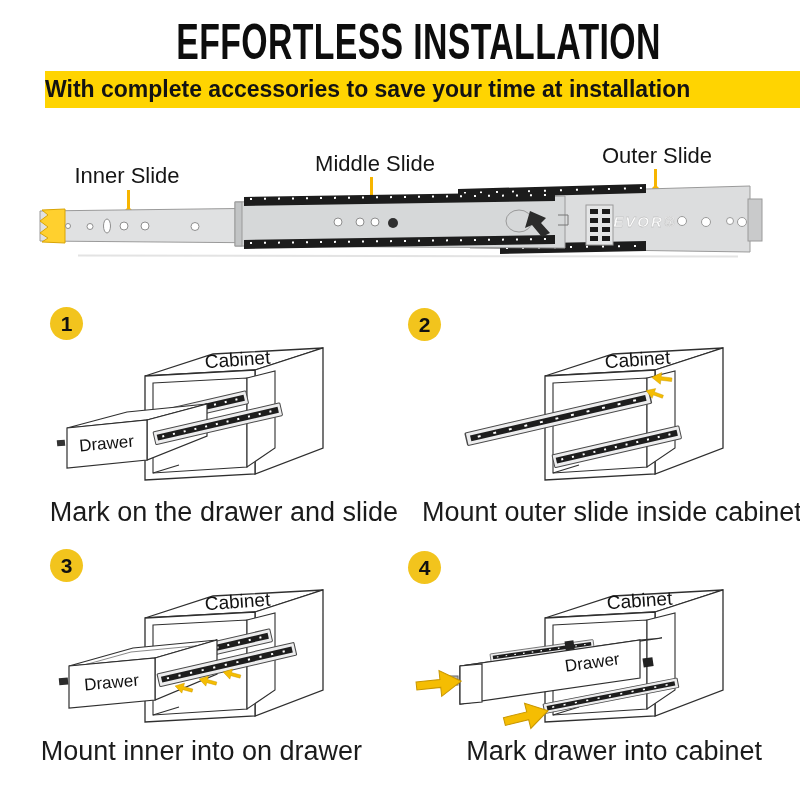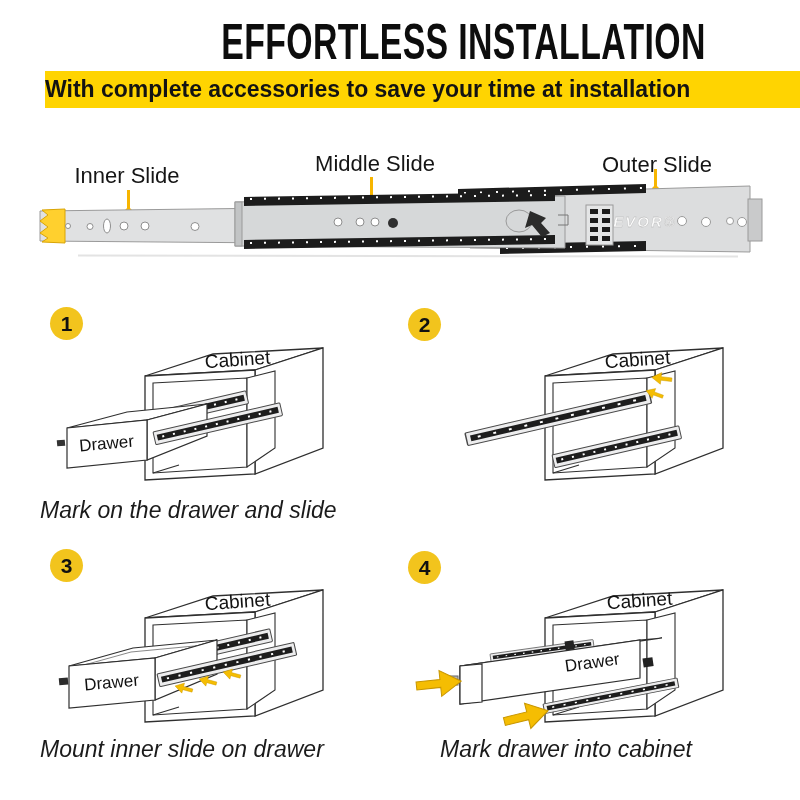--- a/index.html
+++ b/index.html
@@ -1,30 +1,30 @@
 <!DOCTYPE html>
 <html style="--banner_bg: #FFD401; --badge_bg: #F2C41D; --arrow_yellow: #F5BD02; --leader_yellow: #F7B500; --cap_yellow: #FFD02E; --title_color: #0D0D0D; --caption_color: #1B1B1B;"><head>
 <meta charset="utf-8">
 <style>
   html,body{margin:0;padding:0;background:#ffffff;font-family:"Liberation Sans",sans-serif;}
   .canvas{position:relative;width:800px;height:800px;background:#fff;overflow:hidden;}
-  .title{position:absolute;top:12px;left:0;right:0;text-align:right;margin-left:36px;}
+  .title{position:absolute;top:12px;left:0;right:0;text-align:center;margin-left:36px;}
   .title-inner{display:inline-block;font-size:47px;font-weight:bold;color:var(--title_color,#0d0d0d);
     transform:scale(0.72,1.06);transform-origin:center top;letter-spacing:0.5px;white-space:nowrap;}
   .banner{position:absolute;left:45px;top:71px;width:796px;height:37px;background:var(--banner_bg,#FFD401);
     display:flex;align-items:center;}
   .banner span{font-size:23px;font-weight:bold;color:#131313;white-space:nowrap;}
   .slide-label{position:absolute;transform:translateX(-50%);font-size:22px;color:#151515;white-space:nowrap;}
   .leader{position:absolute;width:3px;background:var(--leader_yellow,#F7B500);}
   .leader::after{content:"";position:absolute;bottom:-3px;left:-2px;width:7px;height:7px;border-radius:50%;
     background:var(--leader_yellow,#F7B500);}
   .rail-svg{position:absolute;left:38px;top:182px;}
   .badge{position:absolute;width:33px;height:33px;border-radius:50%;background:var(--badge_bg,#F2C41D);
     display:flex;align-items:center;justify-content:center;font-size:21px;font-weight:bold;color:#111;}
-  .caption{position:absolute;font-size:23px;color:var(--caption_color,#1b1b1b);text-align:left;white-space:nowrap;font-style:italic;}
+  .caption{position:absolute;font-size:27px;color:var(--caption_color,#1b1b1b);text-align:right;white-space:nowrap;}
   .illus{position:absolute;}
   svg text{font-family:"Liberation Sans",sans-serif;}
 </style>
 </head>
 <body>
 
 <svg width="0" height="0" style="position:absolute" aria-hidden="true">
   <defs>
     <g id="cab">
       <polygon points="90,40 200,34 268,12 158,18" fill="#fff" stroke="#2f2f2f" stroke-width="1.3"></polygon>
@@ -47,21 +47,21 @@
 
   <div class="title">
     <span class="title-inner">EFFORTLESS INSTALLATION</span>
   </div>
   <div class="banner">
     <span>With complete accessories to save your time at installation</span>
   </div>
 
   <div class="slide-label" style="left:375px;top:151px">Middle Slide</div>
   <div class="slide-label" style="left:127px;top:163px">Inner Slide</div>
-  <div class="slide-label" style="left:657px;top:152px">Outer Slide</div>
+  <div class="slide-label" style="left:657px;top:143px">Outer Slide</div>
   <div class="leader" style="left:127px;top:190px;height:22px"></div>
   <div class="leader" style="left:370px;top:177px;height:24px"></div>
   <div class="leader" style="left:654px;top:169px;height:21px"></div>
 
   <svg class="rail-svg" width="726" height="76" viewBox="0 0 726 76">
     <line x1="40" y1="73.5" x2="700" y2="74.5" stroke="#e3e3e3" stroke-width="2"></line>
 
     <g>
       <polygon points="2,29 240,26 240,61 2,59" fill="#e0e1e2" stroke="#9a9a9a"></polygon>
       <path d="M27,27 L4,28 L10,33 L2,39 L10,45 L2,51 L10,56 L4,60 L27,61 Z" style="fill:var(--cap_yellow,#FFD02E)" stroke="#d9a404"></path>
@@ -138,40 +138,41 @@
     <span>2</span>
   </div>
   <svg class="illus" style="left:455px;top:336px" width="300" height="160" viewBox="0 0 300 160">
     <use href="#cab"></use>
     <text x="183" y="30" transform="rotate(-4 183 30)" text-anchor="middle" font-size="19" fill="#111">Cabinet</text>
     <use href="#sl" transform="translate(10,97) rotate(-13) scale(1.45,1)"></use>
     <use href="#sl" transform="translate(97,119) rotate(-13)"></use>
     <use href="#arw" style="fill:var(--arrow_yellow,#F5BD02)" stroke="#c89600" stroke-width="1" transform="translate(216,50) rotate(187) scale(0.45)"></use>
     <use href="#arw" style="fill:var(--arrow_yellow,#F5BD02)" stroke="#c89600" stroke-width="1" transform="translate(206,66) rotate(200) scale(0.4)"></use>
   </svg>
+  <div class="caption" style="left:422px;top:497px;width:356px">Mount outer slide inside cabinet</div>
 
   <div class="badge" style="left:50px;top:549px">
     <span>3</span>
   </div>
   <svg class="illus" style="left:55px;top:578px" width="300" height="160" viewBox="0 0 300 160">
     <use href="#cab"></use>
     <text x="183" y="30" transform="rotate(-4 183 30)" text-anchor="middle" font-size="19" fill="#111">Cabinet</text>
     <use href="#sl" transform="translate(88,80) rotate(-13)"></use>
     <polygon points="14,88 100,80 162,62 78,70" fill="#fff" stroke="#2f2f2f" stroke-width="1.2"></polygon>
     <polygon points="22,89 98,82 150,67 76,74" fill="none" stroke="#6a6a6a" stroke-width="0.8"></polygon>
     <polygon points="100,80 162,62 162,96 100,122" fill="#fff" stroke="#2f2f2f" stroke-width="1.2"></polygon>
     <polygon points="14,88 100,80 100,122 14,130" fill="#fff" stroke="#2f2f2f" stroke-width="1.2"></polygon>
     <use href="#sl" transform="translate(102,96) rotate(-13) scale(1.08,1)"></use>
     <rect x="4" y="100" width="9" height="7" fill="#2b2b2b" transform="rotate(-5 8 103)"></rect>
     <text x="57" y="110" transform="rotate(-5 57 110)" text-anchor="middle" font-size="17" fill="#111">Drawer</text>
     <use href="#arw" style="fill:var(--arrow_yellow,#F5BD02)" stroke="#c89600" stroke-width="1" transform="translate(136,118) rotate(195) scale(0.4)"></use>
     <use href="#arw" style="fill:var(--arrow_yellow,#F5BD02)" stroke="#c89600" stroke-width="1" transform="translate(160,111) rotate(195) scale(0.4)"></use>
     <use href="#arw" style="fill:var(--arrow_yellow,#F5BD02)" stroke="#c89600" stroke-width="1" transform="translate(184,104) rotate(195) scale(0.4)"></use>
   </svg>
-  <div class="caption" style="left:40px;top:736px;width:322px">Mount inner slide on drawer</div>
+  <div class="caption" style="left:40px;top:736px;width:322px">Mount inner into on drawer</div>
 
   <div class="badge" style="left:408px;top:551px">
     <span>4</span>
   </div>
   <svg class="illus" style="left:415px;top:578px" width="340" height="160" viewBox="0 0 340 160">
     <use href="#cab" transform="translate(40,0)"></use>
     <text x="225" y="29" transform="rotate(-4 225 29)" text-anchor="middle" font-size="19" fill="#111">Cabinet</text>
     <use href="#sl" transform="translate(128,126) rotate(-11) scale(1.05,0.75)"></use>
     <polygon points="45,88 225,62 247,60 67,86" fill="#fff" stroke="#2f2f2f" stroke-width="1.2"></polygon>
     <use href="#sl" transform="translate(75,76) rotate(-8) scale(0.8,0.6)"></use>

